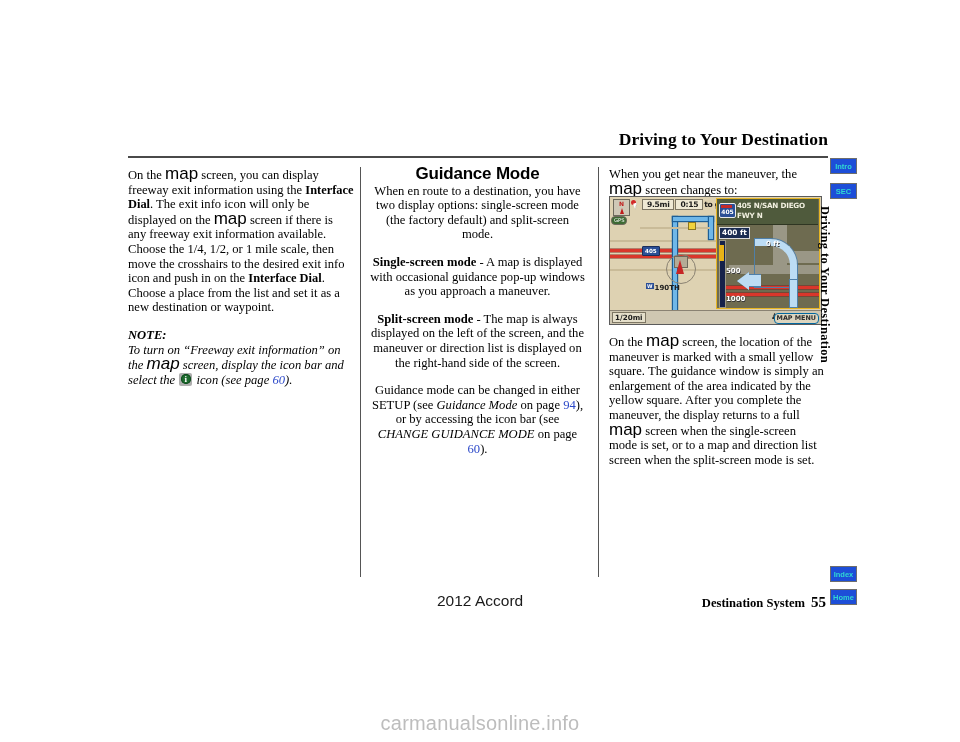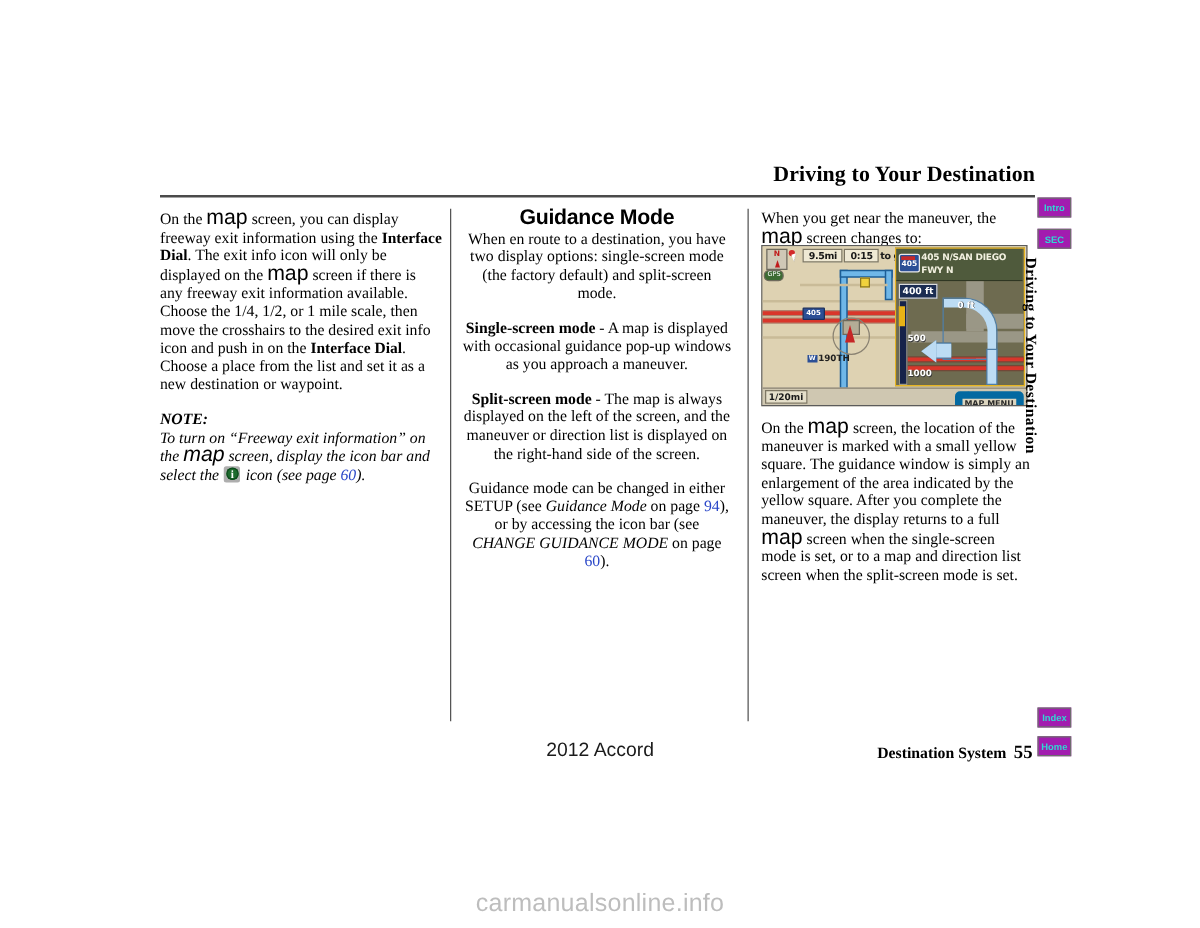--- a/index.html
+++ b/index.html
@@ -463,41 +463,41 @@
     letter-spacing: -0.3px;
   }
   .nav-bottombar .mapmenu {
     position: absolute;
     right: 2px; top: 1.5px;
     font-family: "DejaVu Sans", sans-serif;
     font-size: 6.4px;
     font-weight: bold;
     color: #2b2b2b;
     background: #dcd5bf;
-    border: 6px solid #0369a1;
+    border: 1px solid #0369a1;
     padding: 0 2px;
     line-height: 9px;
     border-radius: 4px;
   }
   .nav-bottombar .person-icon {
     position: absolute;
     right: 44px; top: 2px;
     width: 6px; height: 9px;
     color: #2b2b2b;
     font-family: "DejaVu Sans", sans-serif;
     font-size: 8px;
     line-height: 8px;
   }
 
   
   .tab {
     position: absolute;
     width: 27px;
     height: 16px;
-    background: #a21caf;
+    background: #1d4ed8;
     border: 1px solid #6d6d6d;
     box-sizing: border-box;
     text-align: center;
     font-family: "Liberation Sans", sans-serif;
     font-weight: bold;
     font-size: 7.5px;
     line-height: 15px;
     color: #2fd8d2;
   }
   .tab-intro { left: 830px; top: 158px; }

